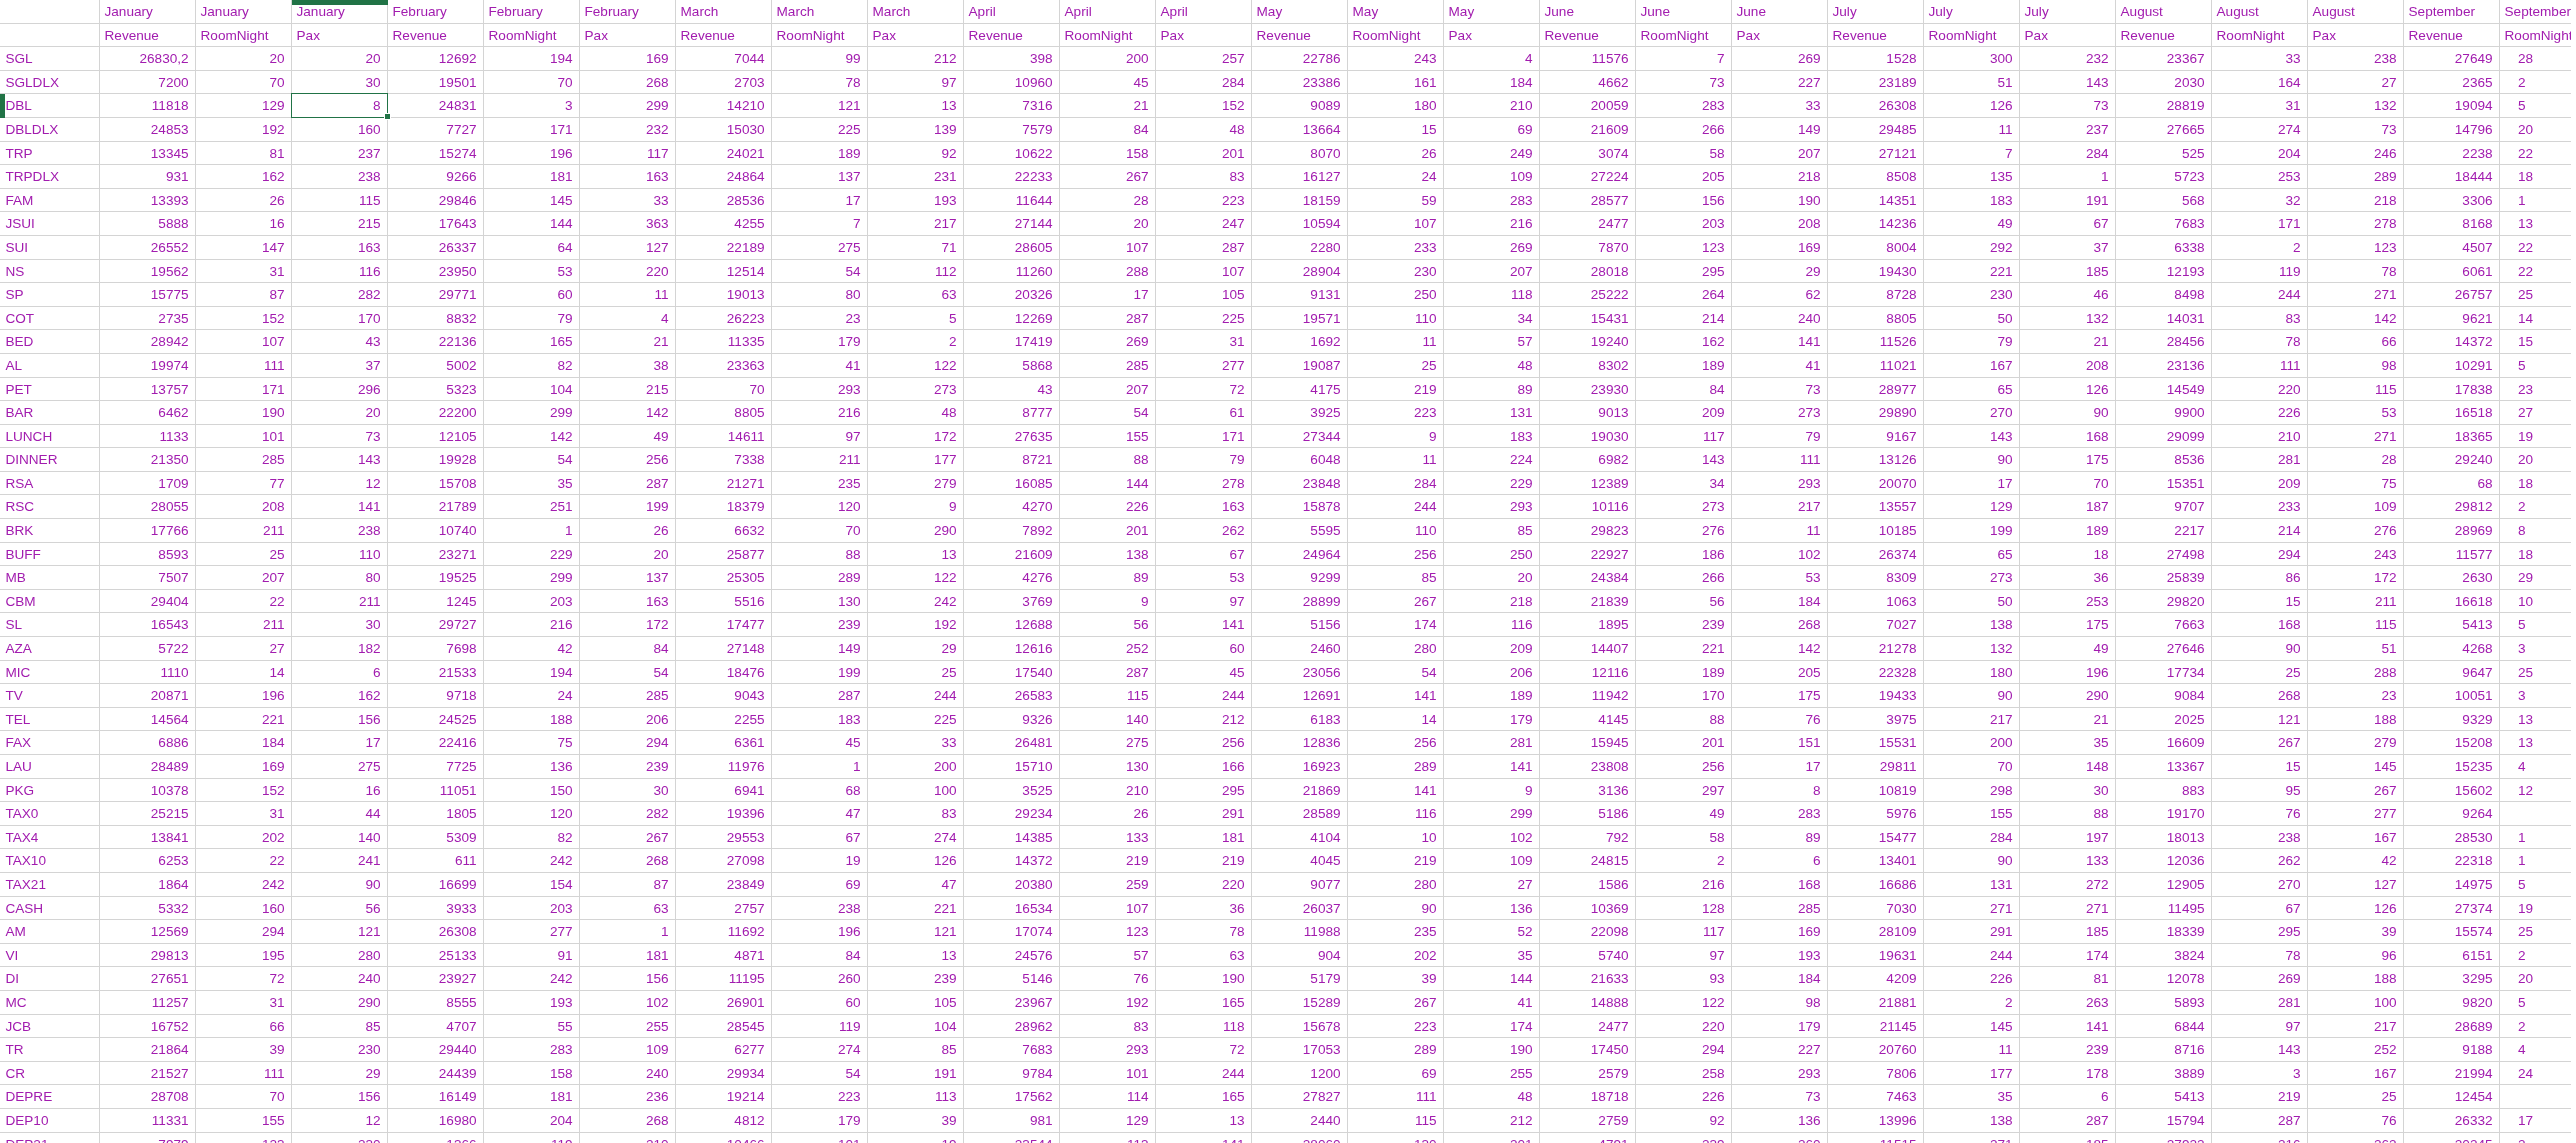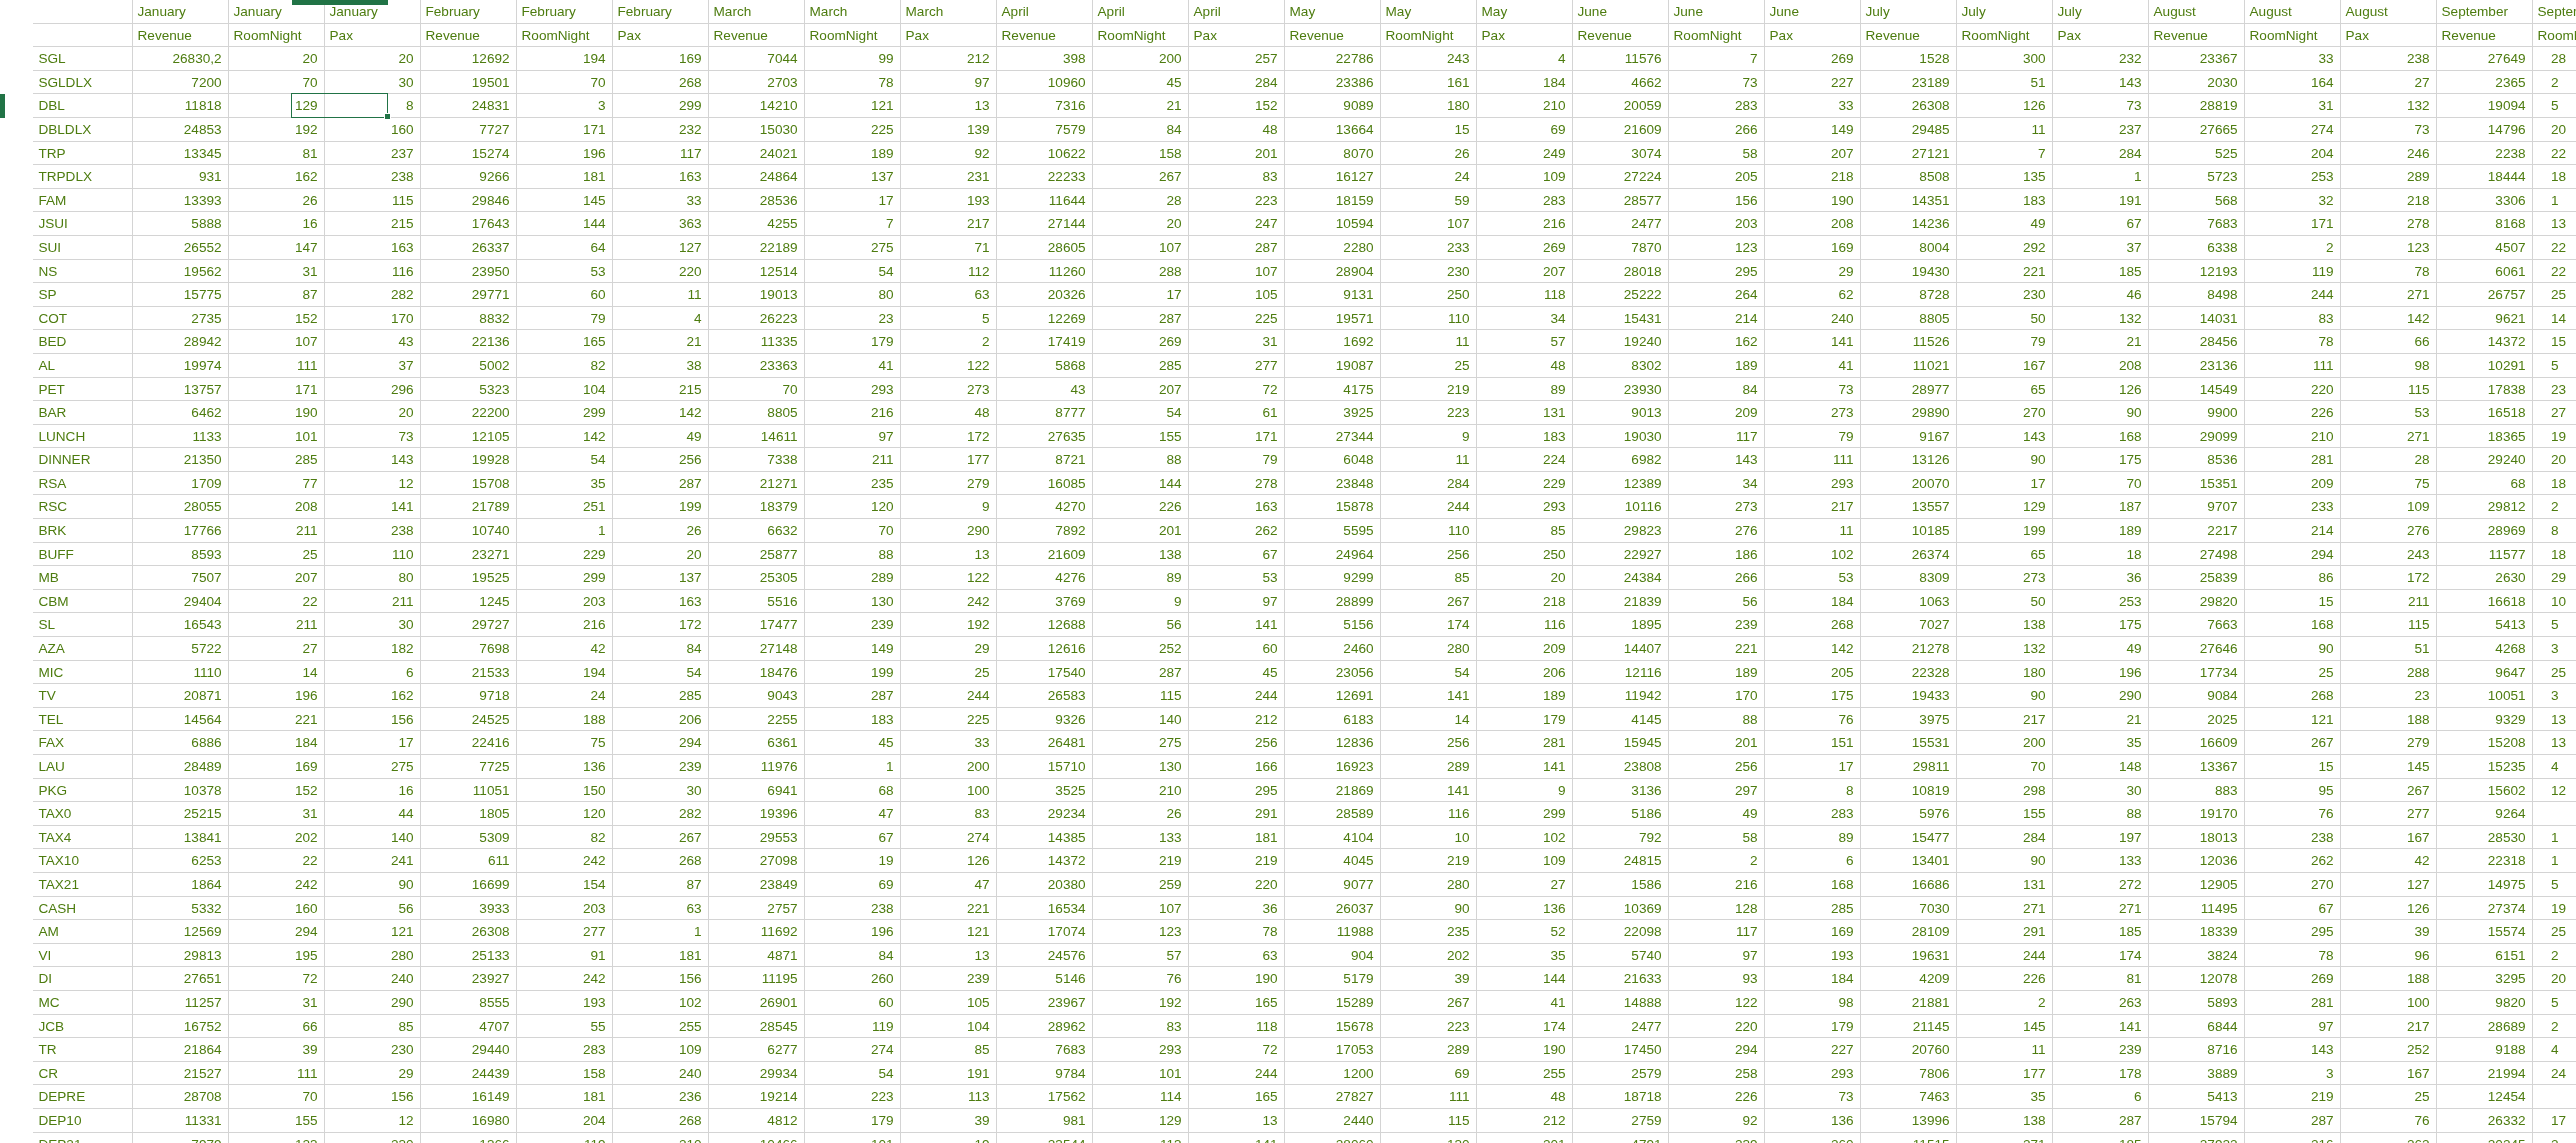--- a/index.html
+++ b/index.html
@@ -3,36 +3,36 @@
 <meta charset="utf-8">
 <style>
   html,body{margin:0;padding:0;background:#ffffff;}
   #app{
     position:relative;
     width:2576px;height:1144px;
     overflow:hidden;
     background:#ffffff;
     font-family:"Liberation Sans", sans-serif;
     font-size:13.6px;
-    color:#4d7c0f;
+    color:#a21caf;
   }
   .grid{position:absolute;left:0;top:0;}
   .row{display:flex;height:23.6px;}
   .cell{
     box-sizing:border-box;
     flex:0 0 auto;
     height:23.6px;
     line-height:23px;
     border-right:0.9px solid #d4d4d4;
     border-bottom:0.9px solid #d4d4d4;
     overflow:hidden;
     white-space:nowrap;
     background:#ffffff;
   }
-  .cell.lbl{width:100px;padding-left:5.4px;text-align:left;margin-left:33px;}
+  .cell.lbl{width:100px;padding-left:5.4px;text-align:left;}
   .cell.dat{width:96px;padding-right:6.4px;text-align:right;}
   .cell.hdr{width:96px;padding-left:4.5px;text-align:left;}
   .cell.last{width:71px;border-right:none;}
   .cell.last.dat{text-align:left;padding-left:18px;padding-right:0;}
   .cell.last.hdr{padding-left:4.5px;}
   
   .col-indicator{position:absolute;height:4.5px;background:#217346;z-index:5;}
   .row-indicator{position:absolute;width:4.5px;background:#217346;z-index:5;}
   .sel-cell{
     position:absolute;

